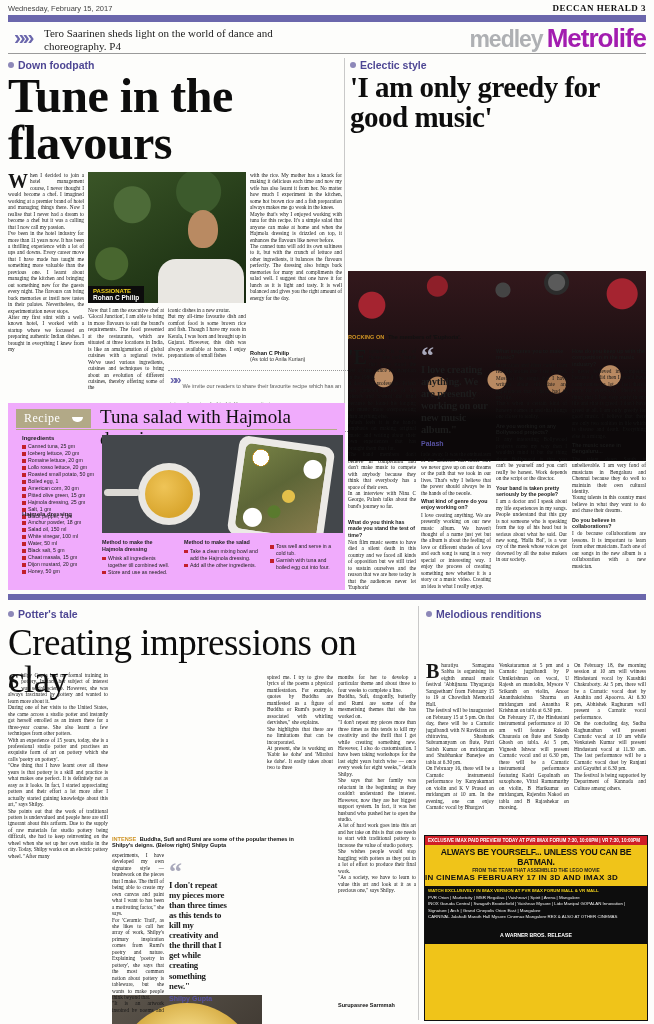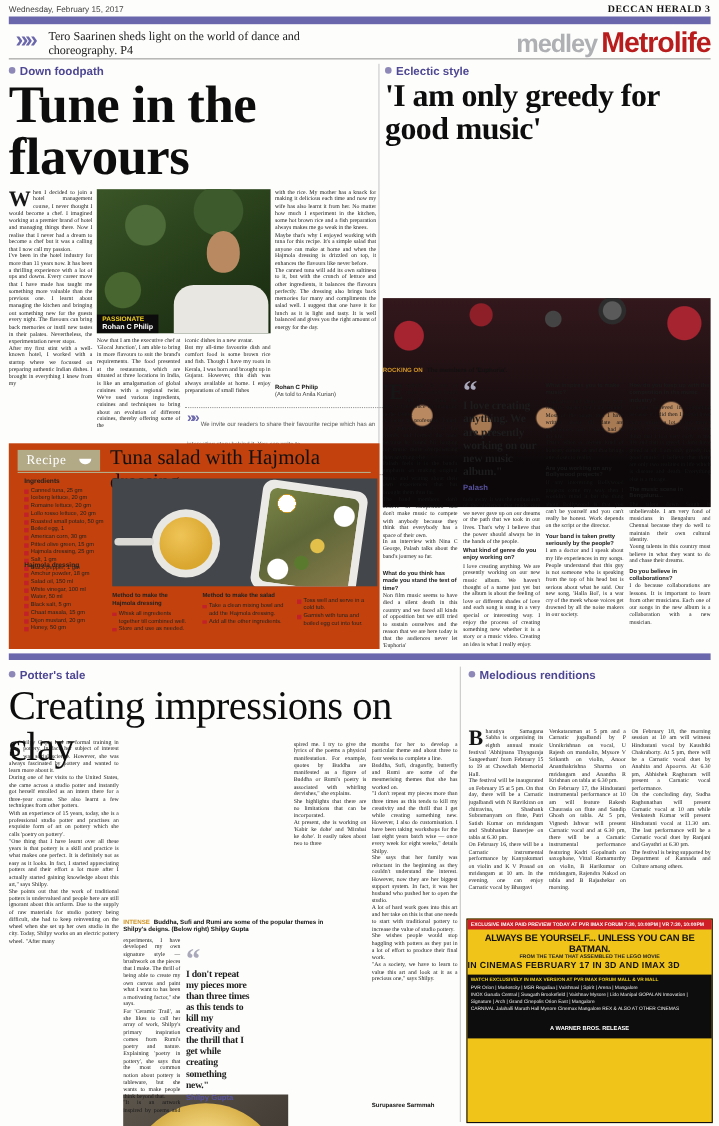--- a/index.html
+++ b/index.html
@@ -5,21 +5,21 @@
   html,body{margin:0;padding:0;background:#e8e8e4;}
   .page{position:relative;width:654px;height:1024px;background:#fdfdfb;margin:0 auto;overflow:hidden;font-family:"Liberation Serif",serif;color:#141414;}
   .abs{position:absolute;}
   
   .dateline{font:7.5px "Liberation Sans",sans-serif;color:#444;}
   .paperline{font:bold 9px "Liberation Serif",serif;color:#111;letter-spacing:.5px;}
   .pbar{background:#6b67ac;}
   .teaser{font:11px/1.15 "Liberation Serif",serif;color:#222;}
   .chev{font:bold 21px/0.9 "Liberation Sans",sans-serif;color:#6b67ac;letter-spacing:-3px;}
   .medley{font:bold 23px "Liberation Sans",sans-serif;color:#aeb0b3;letter-spacing:-1px;}
-  .metrolife{font:bold 26px "Liberation Sans",sans-serif;color:#b91c1c;letter-spacing:-1px;}
+  .metrolife{font:bold 26px "Liberation Sans",sans-serif;color:#a21caf;letter-spacing:-1px;}
   .thinrule{border-top:1px solid #9a9a9a;}
   
   .seclabel{font:bold 10.5px "Liberation Sans",sans-serif;color:#4e4794;}
   .seclabel .dot{display:inline-block;width:6px;height:6px;border-radius:50%;background:#8d88b8;margin-right:4px;vertical-align:1px;}
   
   .hl{font-family:"Liberation Serif",serif;color:#0d0d0d;letter-spacing:-.5px;}
   .hl-big{font-size:48px;line-height:.98;font-weight:bold;}
   .hl-mid{font-size:29px;line-height:1.02;font-weight:bold;}
   .hl-light{font-size:37px;line-height:1;font-weight:400;}
   .hl-feast{font-size:29px;line-height:1;font-weight:400;}
@@ -37,21 +37,21 @@
   
   .capstrip{font:bold 5.6px "Liberation Sans",sans-serif;color:#111;}
   .captag{color:#cf9425;margin-right:2px;}
   .photobadge{position:absolute;left:0;bottom:0;background:#0c0c0c;padding:2px 5px;}
   .photobadge .t1{display:block;font:bold 6px "Liberation Sans",sans-serif;color:#f2d21c;}
   .photobadge .t2{display:block;font:bold 6.5px "Liberation Sans",sans-serif;color:#fff;}
   
   .invite{border-top:1px dotted #999;border-bottom:1px dotted #999;padding:3px 2px;}
   .invite .txt{font:5.5px/1.3 "Liberation Sans",sans-serif;color:#555;}
   
-  .recipebox{background:#c2410c;}
+  .recipebox{background:#f0abfc;}
   .recipetab{background:#b2a987;color:#fff;font:12px "Liberation Serif",serif;letter-spacing:.5px;padding:2px 8px;}
   .recipetitle{font:19px "Liberation Serif",serif;color:#111;}
   .ing-h{font:bold 6px "Liberation Sans",sans-serif;color:#222;margin-bottom:2px;}
   .ing li{font:5.2px/1.35 "Liberation Sans",sans-serif;color:#222;list-style:none;position:relative;padding-left:6px;text-align:left;}
   .ing li::before{content:"";position:absolute;left:0;top:2px;width:3.5px;height:3.5px;background:#c2202a;}
   .ing{margin:0;padding:0;}
   .mcol-h{font:bold 5.4px/1.25 "Liberation Sans",sans-serif;color:#222;margin-bottom:2px;}
   
   .ph{overflow:hidden;position:relative;}
   .chefphoto{background:radial-gradient(circle at 28% 25%,#4d6b38 0 18px,transparent 19px),radial-gradient(circle at 70% 15%,#3c5a2c 0 22px,transparent 23px),radial-gradient(circle at 15% 70%,#48662f 0 16px,transparent 17px),linear-gradient(150deg,#3a5527,#243a18 60%,#182a10);}

